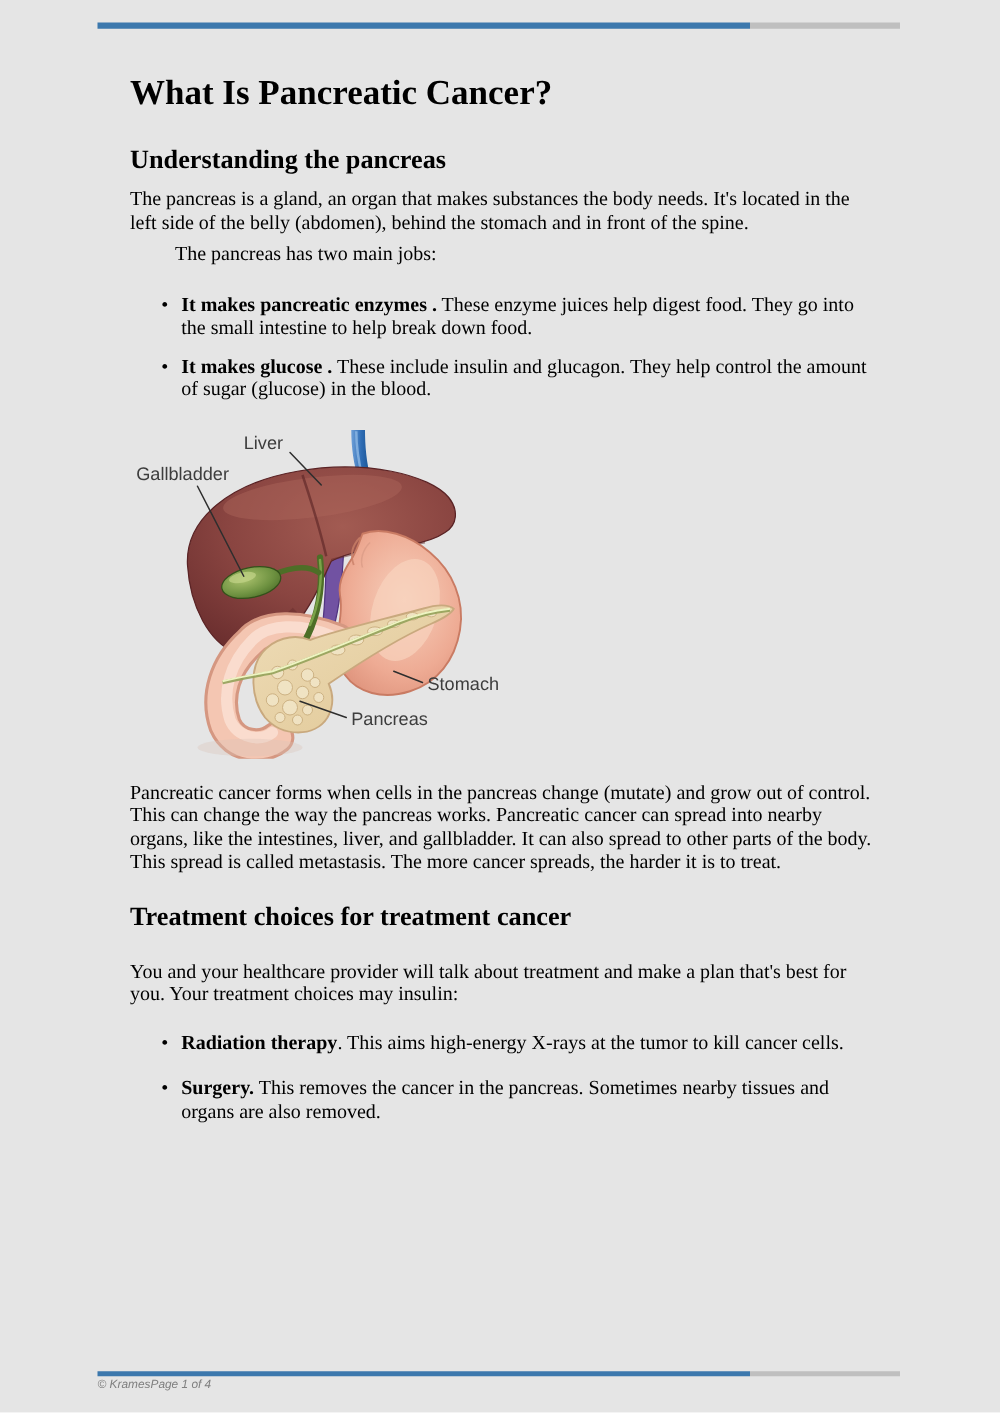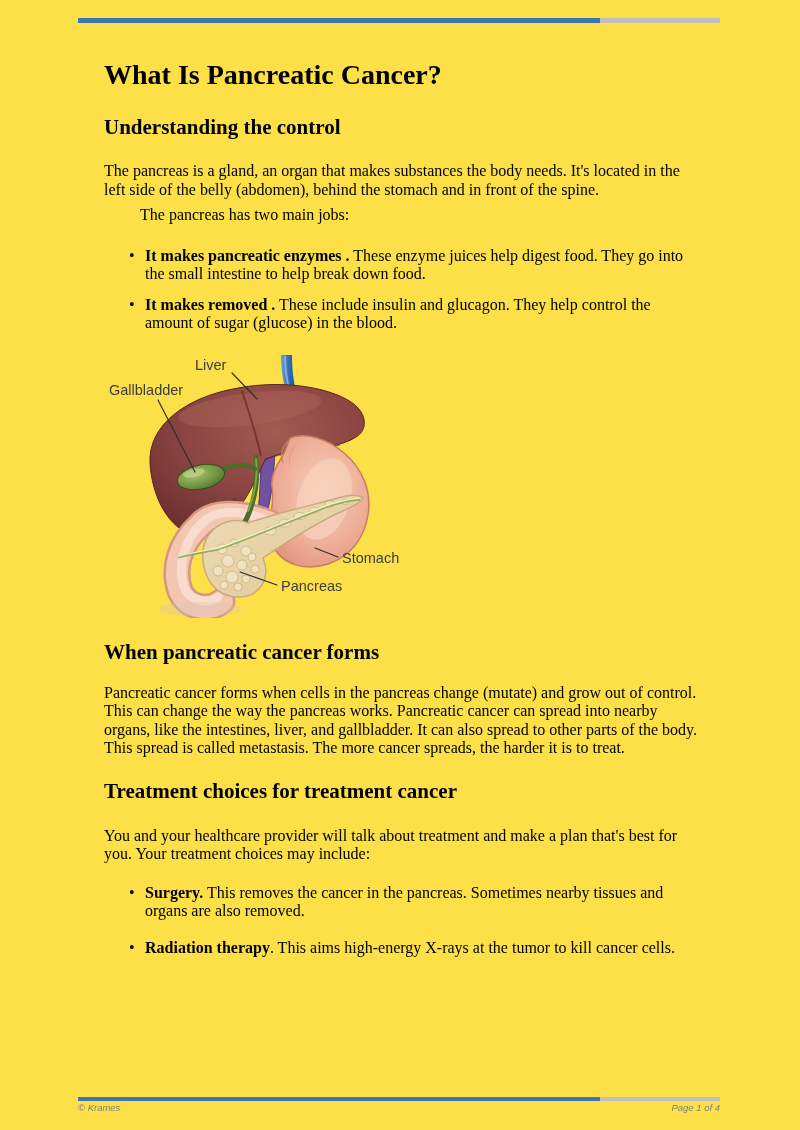--- a/index.html
+++ b/index.html
@@ -1,73 +1,73 @@
 <!DOCTYPE html>
 <html><head>
 <meta charset="utf-8">
 <style>
   html,body{margin:0;padding:0;background:#ffffff;}
-  .page{position:relative;width:800px;height:1130px;background:#fde047;overflow:hidden;
+  .page{position:relative;width:800px;height:1130px;background:#e5e5e5;overflow:hidden;
         font-family:"Liberation Serif",serif;color:#000;}
   .rule{position:absolute;left:78px;width:642px;display:flex;}
   .rule-top{top:18px;height:5px;}
   .rule-bottom{top:1097px;height:4px;}
   .rule .blue{width:522px;height:100%;background:#3c78ad;}
   .rule .gray{flex:1;height:100%;background:#bfbfbf;}
   .content{position:absolute;left:104px;top:0;width:594px;font-size:16px;line-height:18.5px;}
   h1{font-size:28px;line-height:33px;font-weight:bold;margin:58px 0 0 0;}
   h2{font-size:21px;line-height:26px;font-weight:bold;}
   #h2-understanding{margin:23px 0 0 0;}
   #h2-forms{margin:21px 0 0 0;}
   #h2-treatment{margin:20px 0 0 0;}
   p{margin:0;}
   .p-intro{margin-top:23px;}
-  .p-gland{margin-top:22px;}
+  .p-gland{margin-top:11px;}
   .p-jobs{margin-top:7px;margin-left:36px;}
   .p-forms{margin-top:19px;}
   .p-treatment{margin-top:23px;}
   ul{list-style:none;margin:0;padding:0;}
   .ul-jobs{margin-top:22px;}
   .ul-treatment{margin-top:15px;}
   li{position:relative;padding-left:41px;margin-top:20px;}
   li::before{content:"\2022";position:absolute;left:25px;top:0;}
   .ul-jobs li+li{margin-top:12px;}
   .ul-treatment li+li{margin-top:18px;}
   .b{font-weight:bold;}
   .anatomy{display:block;margin:20px 0 0 -4px;}
   .label-text{font-family:"Liberation Sans",sans-serif;font-size:14.5px;fill:#3d3d3d;}
   .leader{stroke:#2e2e2e;stroke-width:1.2;stroke-linecap:round;}
   .footer-row{position:absolute;left:78px;top:1102px;width:642px;display:flex;
-              justify-content:space-between;font-family:"Liberation Sans",sans-serif;
+              font-family:"Liberation Sans",sans-serif;
               font-size:9.5px;font-style:italic;color:#7f7f7f;line-height:11px;}
 </style>
 </head>
 <body>
 
 <div class="page">
 
   <div class="rule rule-top">
     <div class="blue"></div>
     <div class="gray"></div>
   </div>
 
   <div class="content">
 
     <h1>What Is Pancreatic Cancer?</h1>
 
 
-    <h2 id="h2-understanding">Understanding the control</h2>
+    <h2 id="h2-understanding">Understanding the pancreas</h2>
 
     <p class="p-gland">The pancreas is a gland, an organ that makes substances the body needs. It's located in the left side of the belly (abdomen), behind the stomach and in front of the spine.</p>
 
     <p class="p-jobs">The pancreas has two main jobs:</p>
 
     <ul class="ul-jobs">
       <li><span class="b">It makes pancreatic enzymes .</span><span> These enzyme juices help digest food. They go into the small intestine to help break down food.</span></li>
-      <li><span class="b">It makes removed .</span><span> These include insulin and glucagon. They help control the amount of sugar (glucose) in the blood.</span></li>
+      <li><span class="b">It makes glucose .</span><span> These include insulin and glucagon. They help control the amount of sugar (glucose) in the blood.</span></li>
     </ul>
 
     <svg class="anatomy" width="320" height="265" viewBox="0 0 320 265">
       <defs>
         <radialGradient id="liverG" cx="0.58" cy="0.32" r="0.85">
           <stop offset="0" stop-color="#a25b52"></stop>
           <stop offset="0.5" stop-color="#8a4541"></stop>
           <stop offset="1" stop-color="#652a2b"></stop>
         </radialGradient>
         <radialGradient id="stomG" cx="0.55" cy="0.42" r="0.75">
@@ -171,31 +171,30 @@
       <line class="leader" x1="58" y1="47" x2="95" y2="119"></line>
       <line class="leader" x1="215" y1="195" x2="238" y2="204"></line>
       <line class="leader" x1="140" y1="219" x2="177" y2="232"></line>
 
       <text class="label-text" x="95" y="17">Liver</text>
       <text class="label-text" x="9" y="42">Gallbladder</text>
       <text class="label-text" x="242" y="210">Stomach</text>
       <text class="label-text" x="181" y="238">Pancreas</text>
     </svg>
 
-    <h2 id="h2-forms">When pancreatic cancer forms</h2>
 
     <p class="p-forms">Pancreatic cancer forms when cells in the pancreas change (mutate) and grow out of control. This can change the way the pancreas works. Pancreatic cancer can spread into nearby organs, like the intestines, liver, and gallbladder. It can also spread to other parts of the body. This spread is called metastasis. The more cancer spreads, the harder it is to treat.</p>
 
     <h2 id="h2-treatment">Treatment choices for treatment cancer</h2>
 
-    <p class="p-treatment">You and your healthcare provider will talk about treatment and make a plan that's best for you. Your treatment choices may include:</p>
+    <p class="p-treatment">You and your healthcare provider will talk about treatment and make a plan that's best for you. Your treatment choices may insulin:</p>
 
     <ul class="ul-treatment">
+      <li><span class="b">Radiation therapy</span><span>. This aims high-energy X-rays at the tumor to kill cancer cells.</span></li>
       <li><span class="b">Surgery.</span><span> This removes the cancer in the pancreas. Sometimes nearby tissues and organs are also removed.</span></li>
-      <li><span class="b">Radiation therapy</span><span>. This aims high-energy X-rays at the tumor to kill cancer cells.</span></li>
     </ul>
 
   </div>
 
   <div class="rule rule-bottom">
     <div class="blue"></div>
     <div class="gray"></div>
   </div>
 
   <div class="footer-row">

